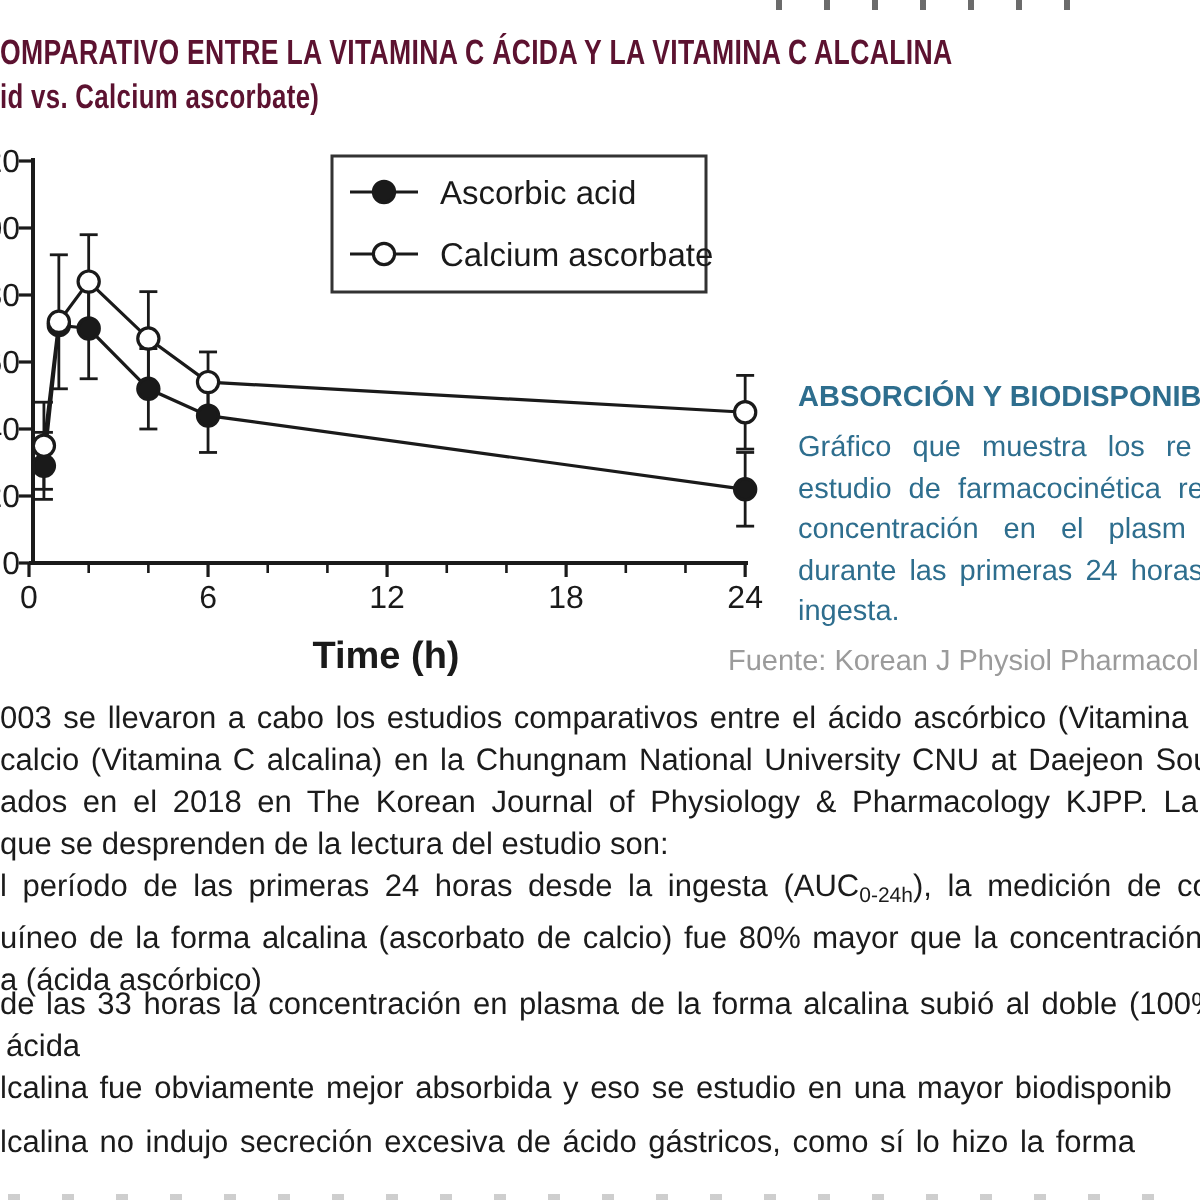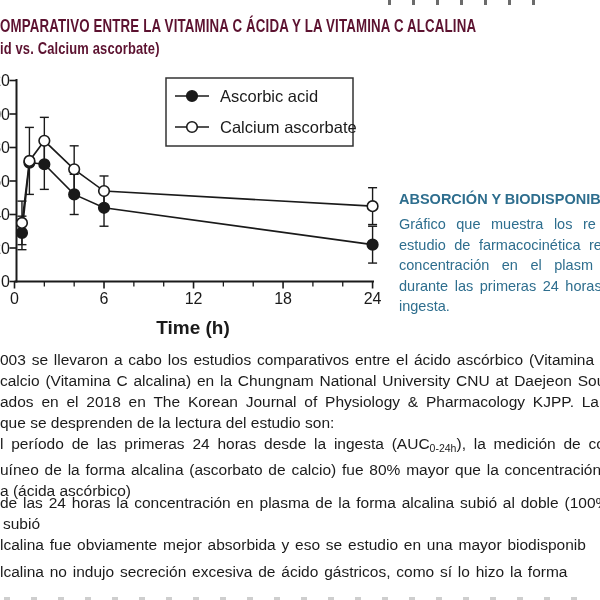--- a/index.html
+++ b/index.html
@@ -159,20 +159,21 @@
         <rect x="166" y="8" width="187" height="68" fill="#fff" stroke="#333" stroke-width="1.5"></rect>
         <line x1="175" y1="26" x2="209" y2="26" stroke="#1a1a1a" stroke-width="1.6"></line>
         <circle cx="192" cy="26" r="5.3" fill="#1a1a1a" stroke="#1a1a1a" stroke-width="1.6"></circle>
         <text x="220" y="32" text-anchor="start" font-family="&quot;Liberation Sans&quot;,sans-serif" font-size="16.5" font-weight="400" fill="#1a1a1a">Ascorbic acid</text>
         <line x1="175" y1="57" x2="209" y2="57" stroke="#1a1a1a" stroke-width="1.6"></line>
         <circle cx="192" cy="57" r="5.3" fill="#fff" stroke="#1a1a1a" stroke-width="1.6"></circle>
         <text x="220" y="63" text-anchor="start" font-family="&quot;Liberation Sans&quot;,sans-serif" font-size="16.5" font-weight="400" fill="#1a1a1a">Calcium ascorbate</text>
       </g>
     </svg>
 
+  <div class="fuente">Fuente: Korean J Physiol Pharmacol</div>
 
   <div class="sidenote">
     <div class="sn-h">ABSORCIÓN Y BIODISPONIB</div>
     <div class="sn-l ws6">Gráfico que muestra los re</div>
     <div class="sn-l ws4">estudio de farmacocinética re</div>
     <div class="sn-l ws8">concentración en el plasm</div>
     <div class="sn-l ws2">durante las primeras 24 horas</div>
     <div class="sn-l ws0">ingesta.</div>
   </div>
 
@@ -183,22 +184,22 @@
     <div class="bl ws0"><span>que se desprenden de la lectura del estudio son:</span></div>
   </div>
 
   <div class="blk" style="top:433px">
     <div class="bl ws3"><span>l período de las primeras 24 horas desde la ingesta (AUC</span><span class="sub">0-24h</span><span>), la medición de con</span></div>
     <div class="bl ws1"><span>uíneo de la forma alcalina (ascorbato de calcio) fue </span><span class="bb">80% mayor</span><span> que la concentración</span></div>
     <div class="bl ws0"><span>a (ácida ascórbico)</span></div>
   </div>
 
   <div class="blk" style="top:492px">
-    <div class="bl ws1"><span>de las 24 horas la concentración en plasma de la forma alcalina subió al doble </span><span class="bb">(100%</span></div>
-    <div class="bl ws0" style="padding-left:3px"><span>subió</span></div>
+    <div class="bl ws1"><span>de las 33 horas la concentración en plasma de la forma alcalina subió al doble </span><span class="bb">(100%</span></div>
+    <div class="bl ws0" style="padding-left:3px"><span>ácida</span></div>
   </div>
 
   <div class="blk" style="top:534px">
     <div class="bl ws1"><span>lcalina fue obviamente </span><span class="bb">mejor absorbida</span><span> y eso se estudio en una </span><span class="bb">mayor biodisponib</span></div>
   </div>
 
   <div class="blk" style="top:561px">
     <div class="bl ws1"><span>lcalina </span><span class="bb">no indujo secreción excesiva de ácido gástricos</span><span>, como sí lo hizo la forma</span></div>
   </div>
 

